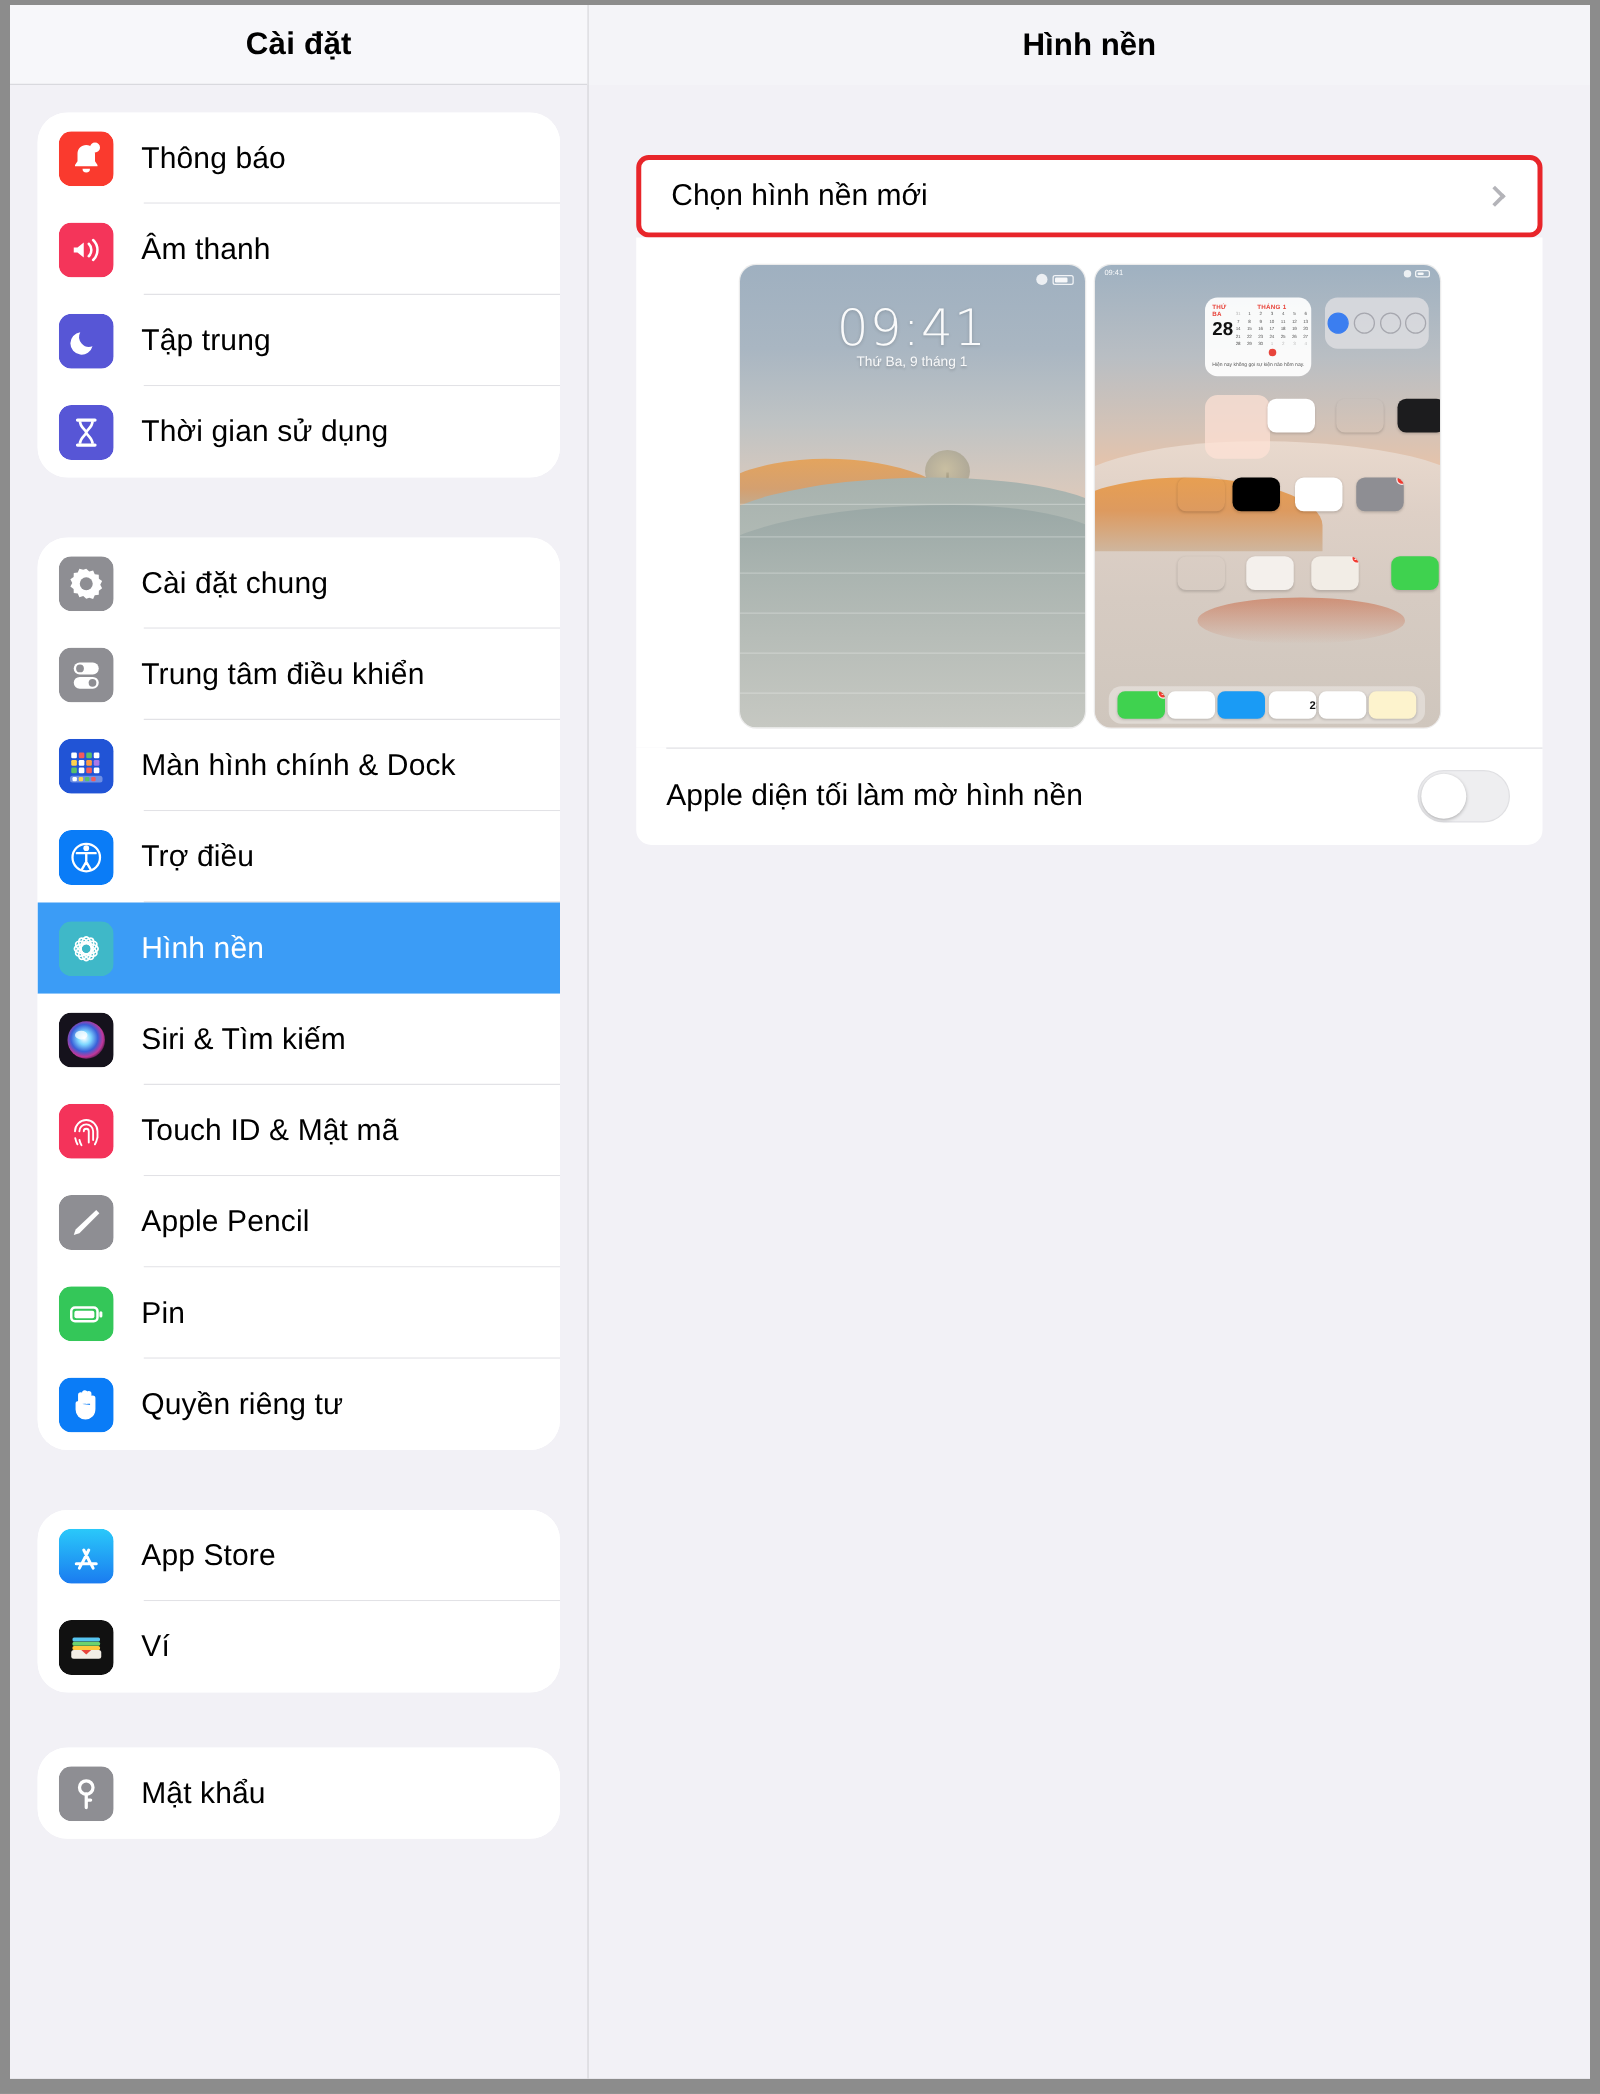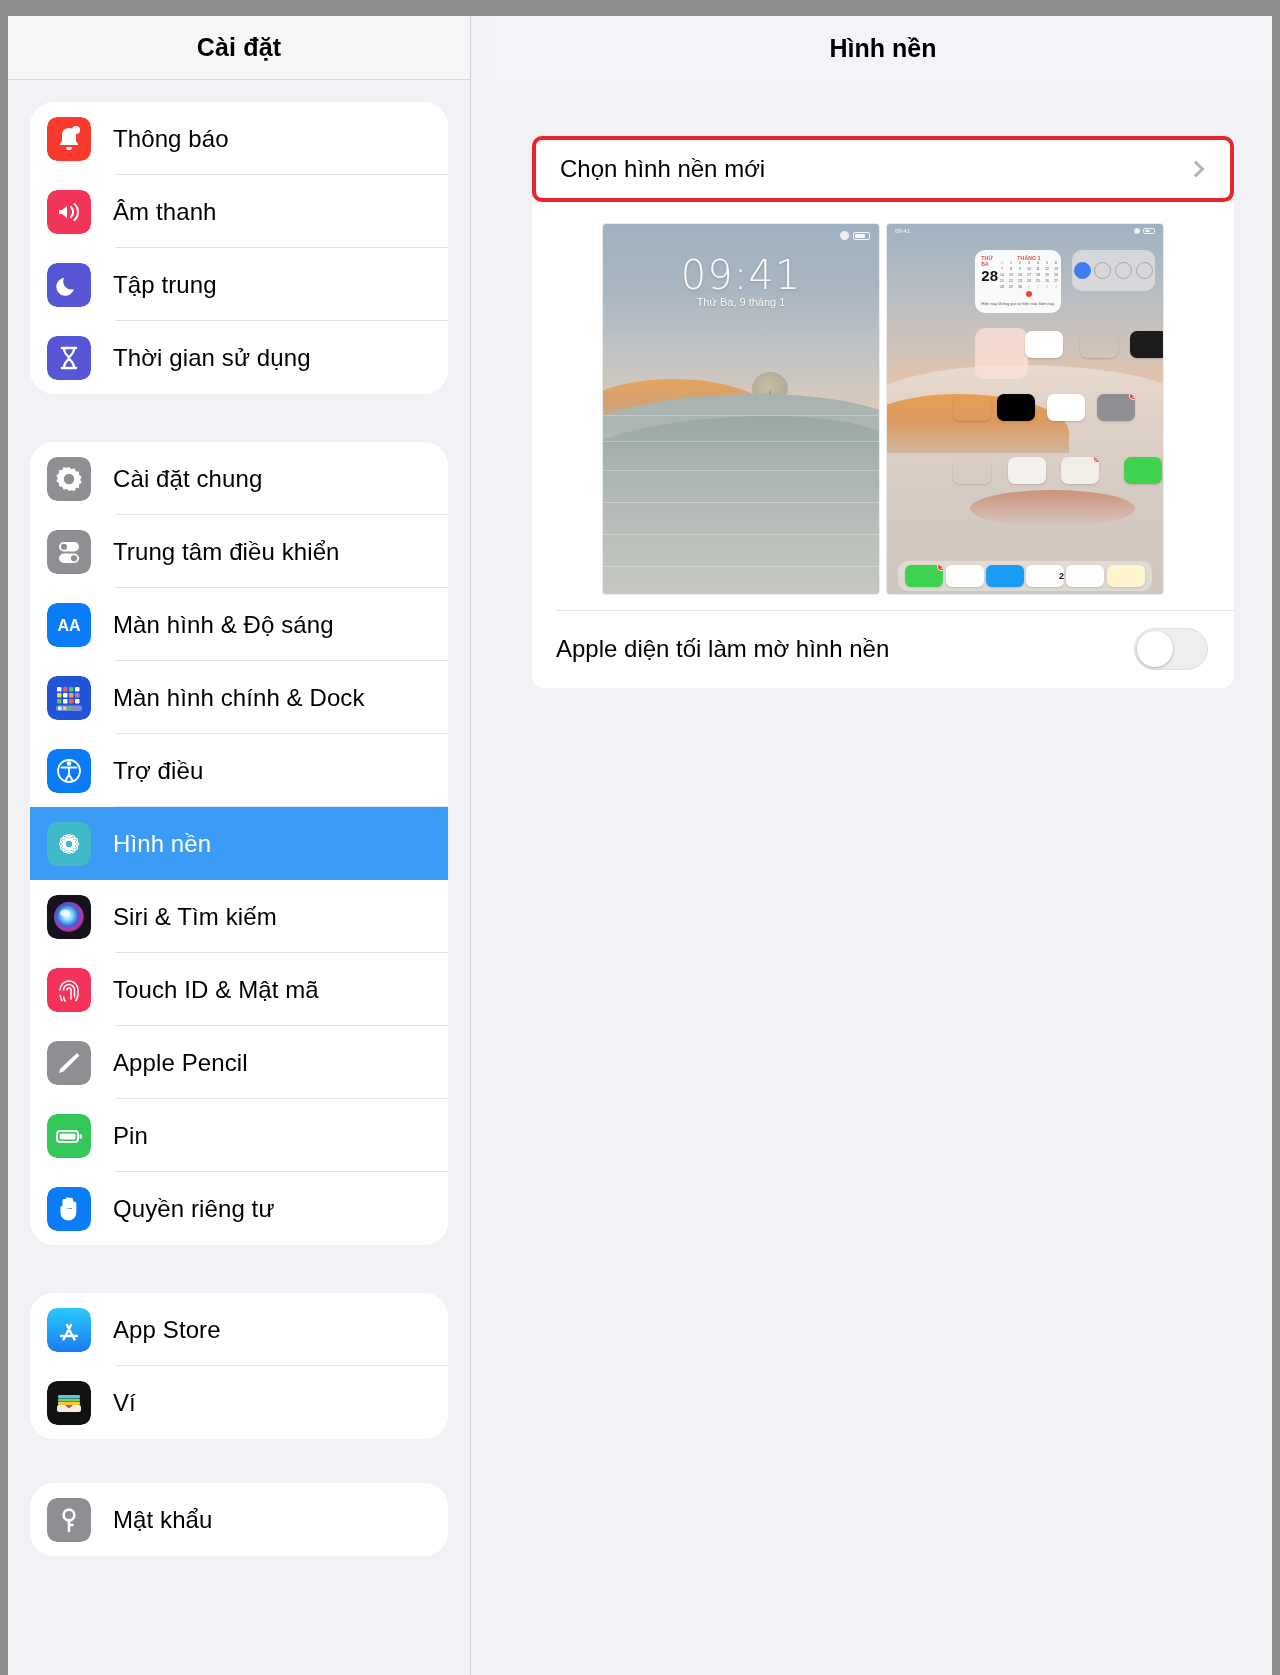--- a/index.html
+++ b/index.html
@@ -4,26 +4,25 @@
 <style>
   * { box-sizing: border-box; margin: 0; padding: 0; }
   html, body {
     width: 1280px; height: 1675px;
     font-family: "Liberation Sans", sans-serif;
     background: #8c8c8c;
     overflow: hidden;
   }
   #screen {
     position: absolute;
-    left: 8px; top: 16px;
+    left: 8px; top: 4px;
     width: 1264px; height: 1659px;
     background: #f2f2f7;
     overflow: hidden;
     display: flex;
-    gap: 23px;
   }
 
   
   #sidebar {
     width: 463px;
     height: 100%;
     background: #f2f1f6;
     border-right: 1px solid #d0d0d4;
     position: relative;
     overflow: hidden;
@@ -117,21 +116,21 @@
 
   #preview-card {
     margin: 0 38px;
     background: #fff;
     position: relative;
     padding: 22px 0 16px 0;
     display: flex; justify-content: center; gap: 8px;
   }
   .thumb {
     width: 276px; height: 370px;
-    border-radius: 3px;
+    border-radius: 13px;
     overflow: hidden;
     position: relative;
     box-shadow: 0 0 0 1px rgba(0,0,0,.08);
   }
 
   
   #lock-thumb { background:
       linear-gradient(to bottom,
         #9fb0c0 0%, #a9b6c2 18%, #bfc3c4 34%,
         #d8c9bd 48%, #e8c6b2 58%, #edcdbd 64%, #f0d6cb 70%, #eee 100%); }
@@ -362,30 +361,20 @@
               <rect x="12" y="12" width="20" height="9.5" rx="4.75" fill="#fff"></rect>
               <circle cx="17" cy="16.75" r="3.1" fill="#8e8e93"></circle>
               <rect x="12" y="23.5" width="20" height="9.5" rx="4.75" fill="#fff"></rect>
               <circle cx="27" cy="28.25" r="3.1" fill="#8e8e93"></circle>
             </svg>
         </div>
         <div class="row-label">Trung tâm điều khiển</div>
         <div class="sep"></div>
       </div>
 
-      <div class="row">
-        <div class="row-icon">
-          <svg class="ic-svg" viewBox="0 0 44 44">
-              <rect width="44" height="44" rx="10" fill="#0a7cf7"></rect>
-              <text x="22" y="28" font-family="Liberation Sans, sans-serif" font-size="16" font-weight="bold" fill="#fff" text-anchor="middle">AA</text>
-            </svg>
-        </div>
-        <div class="row-label">Màn hình &amp; Độ sáng</div>
-        <div class="sep"></div>
-      </div>
 
       <div class="row">
         <div class="row-icon">
           <svg class="ic-svg" viewBox="0 0 44 44">
               <rect width="44" height="44" rx="10" fill="#2154d6"></rect>
             <g>
               <rect x="10" y="11" width="4.5" height="4.5" rx="1" fill="#fff"></rect>
                 <rect x="16" y="11" width="4.5" height="4.5" rx="1" fill="#f45b5b"></rect>
                 <rect x="22" y="11" width="4.5" height="4.5" rx="1" fill="#59c06a"></rect>
                 <rect x="28" y="11" width="4.5" height="4.5" rx="1" fill="#fff"></rect>

